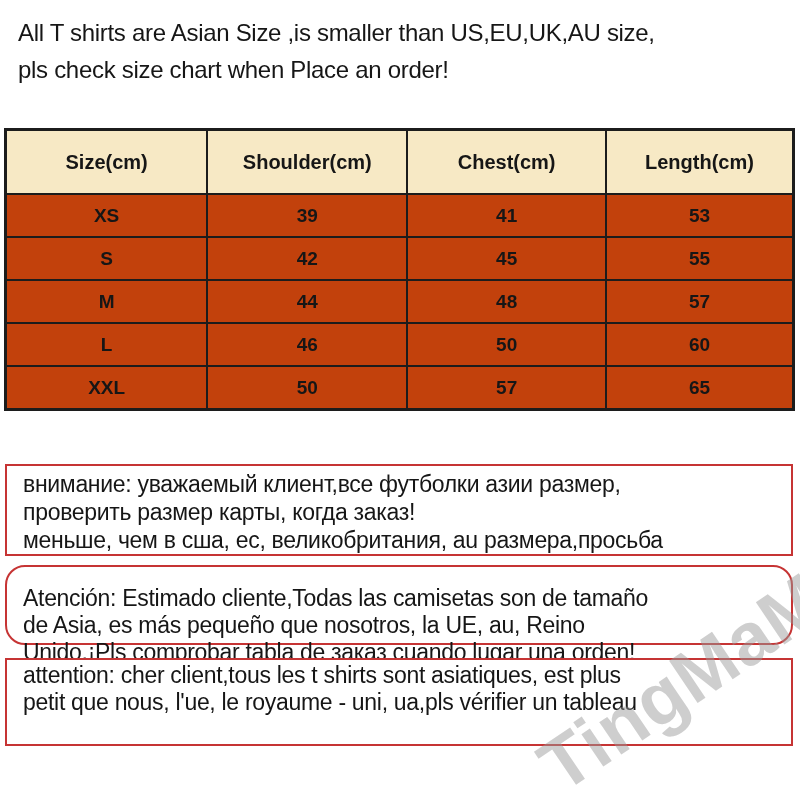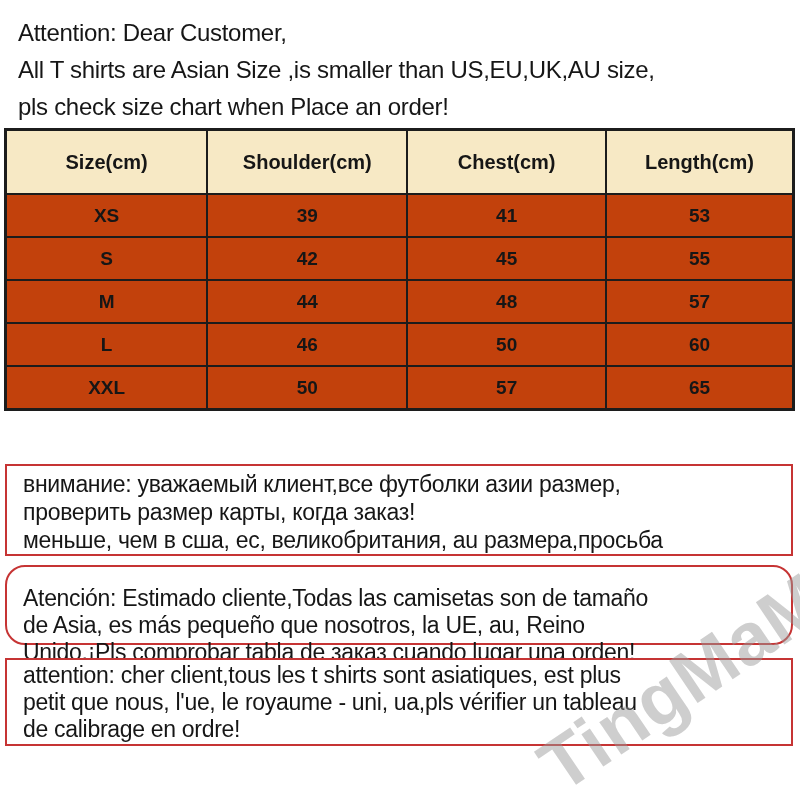--- a/index.html
+++ b/index.html
@@ -94,21 +94,20 @@
     z-index: 5;
     white-space: nowrap;
   }
 </style>
 </head>
 <body>
 
 <div class="page">
 
   <div class="en-notice">
-    <div>Attention: Dear Customer,</div>
     <div>All T shirts are  Asian Size ,is smaller than US,EU,UK,AU size,</div>
     <div>pls check size chart when Place an order!</div>
   </div>
 
   <table class="size-table">
     <colgroup>
       <col style="width:25.6%">
       <col style="width:25.4%">
       <col style="width:25.2%">
       <col style="width:23.8%">
@@ -163,18 +162,17 @@
 
   <div class="notice notice-es">
     <div>Atención: Estimado cliente,Todas las camisetas son de tamaño</div>
     <div>de Asia, es más pequeño que nosotros, la UE, au, Reino</div>
     <div>Unido,¡Pls comprobar tabla de заказ cuando lugar una orden!</div>
   </div>
 
   <div class="notice notice-fr">
     <div>attention: cher client,tous les t shirts sont asiatiques, est plus</div>
     <div>petit que nous, l'ue, le royaume - uni, ua,pls vérifier un tableau</div>
-    <div>de calibrage en ordre!</div>
   </div>
 
   <div class="watermark">TingMaMa</div>
 
 </div>
 
 </body></html>

